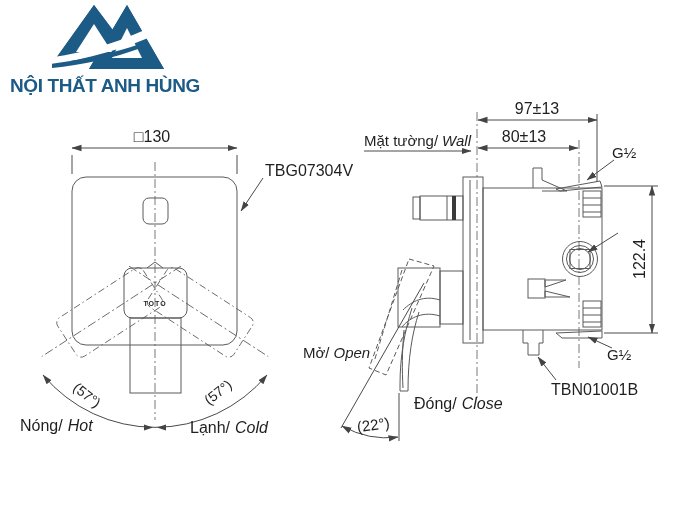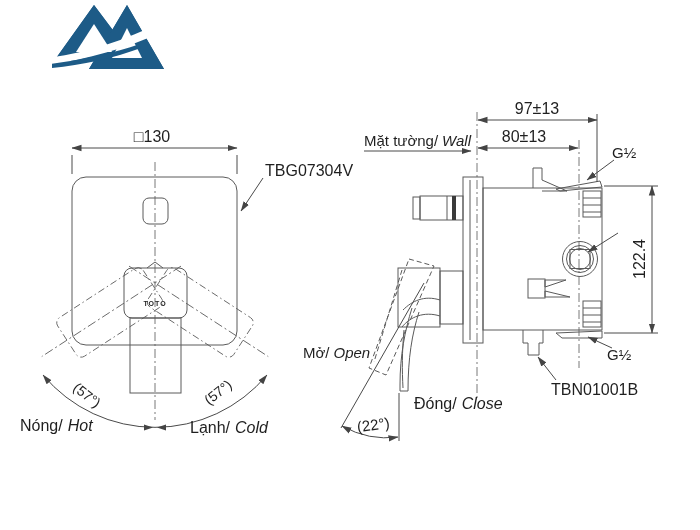--- a/index.html
+++ b/index.html
@@ -26,20 +26,21 @@
   <svg class="brand-mark" width="112" height="72" viewBox="0 0 112 72">
     <polygon points="42,3 2,59 18,59 42,26 68,59 84,59" fill="#1d5b87"></polygon>
     <polygon points="42,3 2,59 84,59" fill="#1d5b87"></polygon>
     <polygon points="75,3 37,67 53,67 75,30 97,67 112,67" fill="#1d5b87"></polygon>
     <polygon points="75,3 37,67 112,67" fill="#1d5b87"></polygon>
     <polygon points="42,22 24,50 60,50" fill="#ffffff"></polygon>
     <polygon points="75,26 60,56 90,56" fill="#ffffff"></polygon>
     <path d="M-6,56 C 30,52 70,40 114,18 L114,28 C 72,48 30,58 -6,63 Z" fill="#ffffff"></path>
     <path d="M-2,62 C 30,58 62,51 88,42 L89,46 C 62,56 30,63 0,66 Z" fill="#1d5b87"></path>
   </svg>
+  <div class="brand-name">NỘI THẤT ANH HÙNG</div>
 </div>
 
 <svg class="drawing" width="700" height="530" viewBox="0 0 700 530">
   <defs>
     <marker id="arw" viewBox="0 0 10 10" refX="9.5" refY="5" markerWidth="10" markerHeight="10" orient="auto-start-reverse">
       <path d="M0,1.8 L10,5 L0,8.2 Z" fill="#444"></path>
     </marker>
   </defs>
 
   <g>

